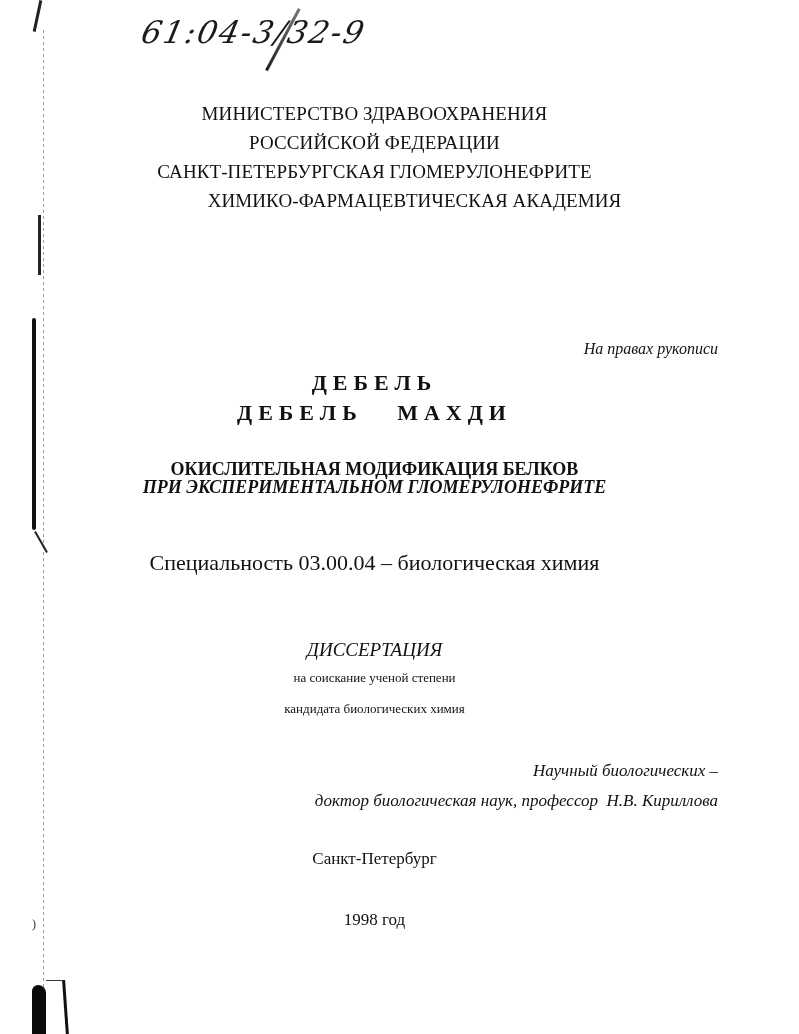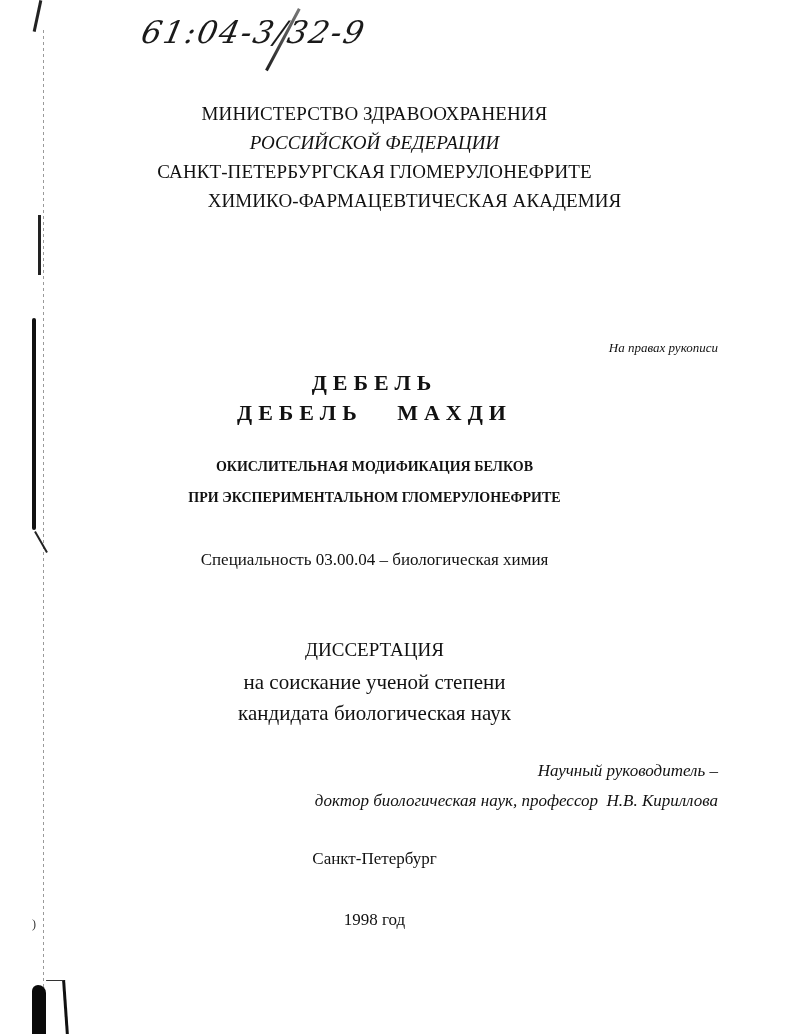--- a/index.html
+++ b/index.html
@@ -49,40 +49,40 @@
     .ministry {
       font-size: 19px;
       line-height: 29px;
       letter-spacing: 0.1px;
     }
     .manuscript {
       position: absolute;
       right: 81px;
       top: 340px;
       font-style: italic;
-      font-size: 13px;
+      font-size: 16px;
     }
     .author {
       font-weight: bold;
       font-size: 22px;
       letter-spacing: 6px;
     }
     .title {
       font-weight: bold;
-      font-size: 14px;
+      font-size: 18px;
       letter-spacing: 0px;
     }
     .specialty {
-      font-size: 17px;
+      font-size: 22px;
     }
     .diss-title {
       font-size: 19px;
     }
     .diss-sub {
-      font-size: 21px;
+      font-size: 13px;
     }
     .supervisor {
       position: absolute;
       right: 81px;
       font-style: italic;
       font-size: 17px;
       white-space: nowrap;
     }
     .city, .year {
       font-size: 17px;
@@ -168,40 +168,40 @@
 <div class="margin-curl"></div>
 <div class="margin-paren">)</div>
 <div class="corner-blob"></div>
 <div class="corner-fold"></div>
 
 <div class="handwritten">61:04-3/32-9</div>
 <div class="slash-stroke"></div>
 
 <div>
   <div class="center-line ministry" style="top:99px;">МИНИСТЕРСТВО ЗДРАВООХРАНЕНИЯ</div>
-  <div class="center-line ministry" style="top:128px;font-style:italic;">РОССИЙСКОЙ ФЕДЕРАЦИИ</div>
+  <div class="center-line ministry" style="top:128px;">РОССИЙСКОЙ ФЕДЕРАЦИИ</div>
   <div class="center-line ministry" style="top:157px;">САНКТ-ПЕТЕРБУРГСКАЯ ГЛОМЕРУЛОНЕФРИТЕ</div>
   <div class="center-line ministry" style="top:186px;padding-left:40px;">ХИМИКО-ФАРМАЦЕВТИЧЕСКАЯ АКАДЕМИЯ</div>
 </div>
 
 <div class="manuscript">На правах рукописи</div>
 
 <div class="center-line author" style="top:370px;">ДЕБЕЛЬ</div>
 <div class="center-line author" style="top:400px; white-space:pre;">ДЕБЕЛЬ   МАХДИ</div>
 
 <div>
   <div class="center-line title" style="top:459px;">ОКИСЛИТЕЛЬНАЯ МОДИФИКАЦИЯ БЕЛКОВ</div>
-  <div class="center-line title" style="top:490px;">ПРИ ЭКСПЕРИМЕНТАЛЬНОМ ГЛОМЕРУЛОНЕФРИТЕ</div>
+  <div class="center-line title" style="top:477px;font-style:italic;">ПРИ ЭКСПЕРИМЕНТАЛЬНОМ ГЛОМЕРУЛОНЕФРИТЕ</div>
 </div>
 
 <div class="center-line specialty" style="top:550px;">Специальность 03.00.04 – биологическая химия</div>
 
 <div>
-  <div class="center-line diss-title" style="top:639px;">ДИССЕРТАЦИЯ</div>
+  <div class="center-line diss-title" style="top:639px;font-style:italic;">ДИССЕРТАЦИЯ</div>
   <div class="center-line diss-sub" style="top:670px;">на соискание ученой степени</div>
-  <div class="center-line diss-sub" style="top:701px;">кандидата биологическая наук</div>
+  <div class="center-line diss-sub" style="top:701px;">кандидата биологических химия</div>
 </div>
 
-<div class="supervisor" style="top:761px;">Научный руководитель –</div>
+<div class="supervisor" style="top:761px;">Научный биологических –</div>
 <div class="supervisor" style="top:791px; white-space:pre;">доктор биологическая наук, профессор  Н.В. Кириллова</div>
 
 <div class="center-line city" style="top:849px;">Санкт-Петербург</div>
 <div class="center-line year" style="top:910px;">1998 год</div>
 
 </body></html>

